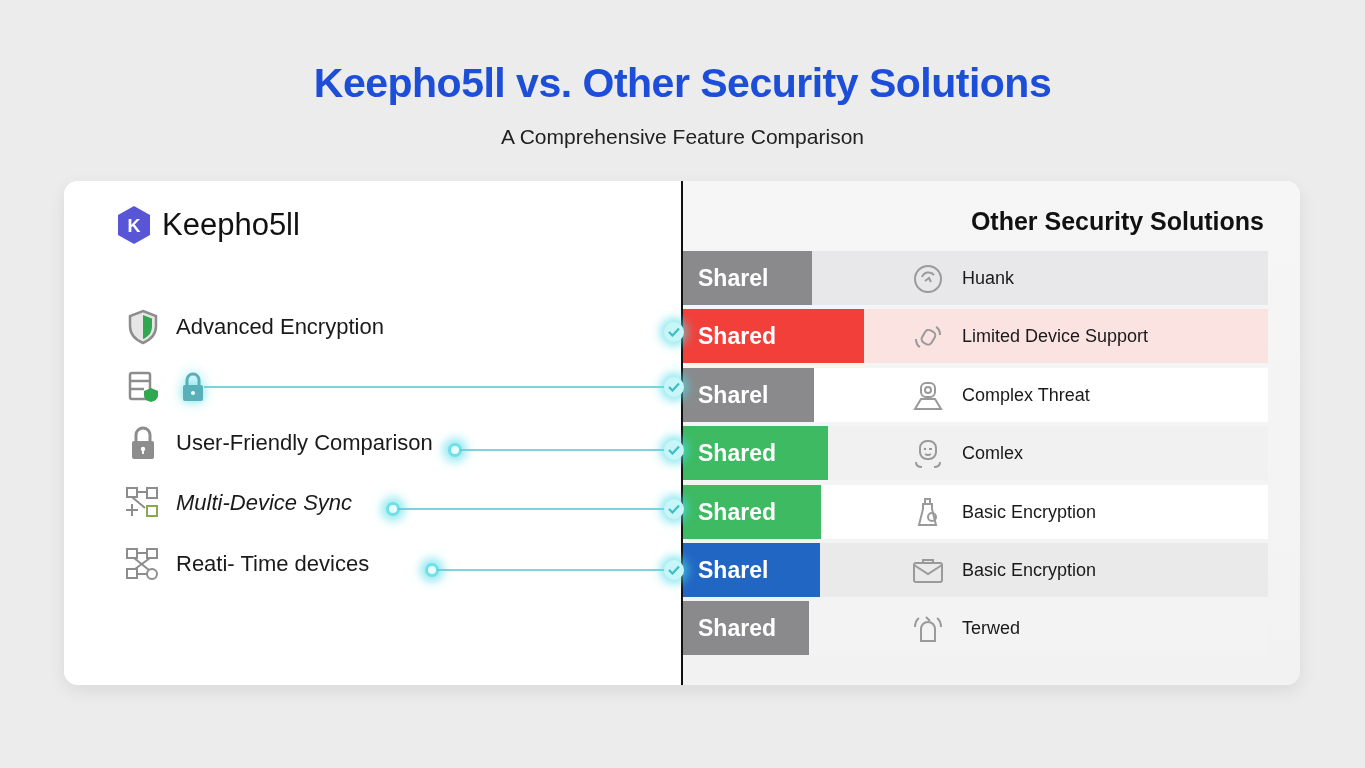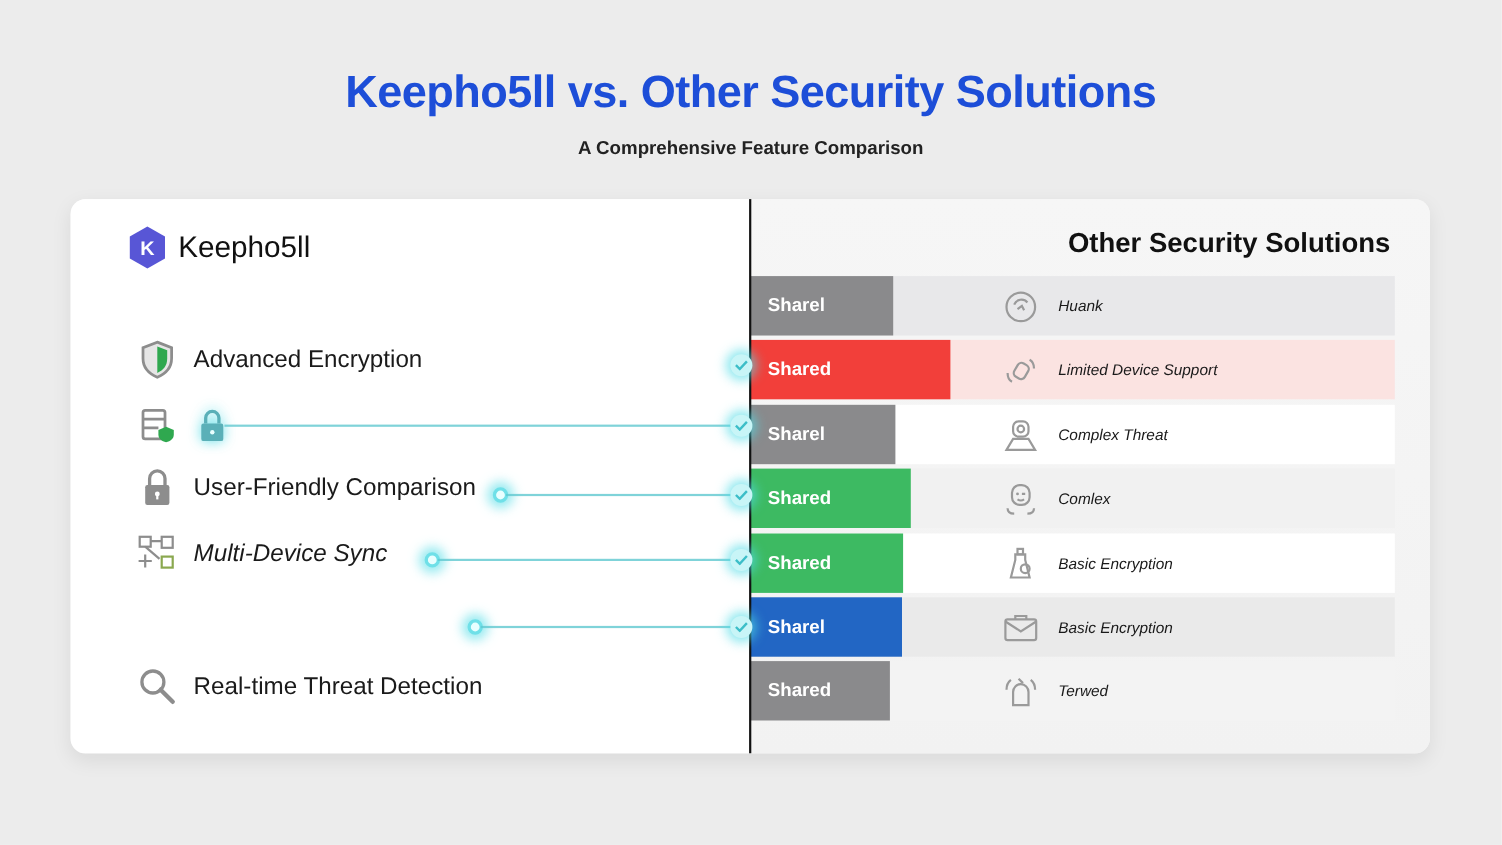--- a/index.html
+++ b/index.html
@@ -10,21 +10,21 @@
     color: #111;
     position: relative;
   }
   .title {
     position: absolute; left: 0; right: 0; top: 60px;
     text-align: center; font-size: 41px; font-weight: 700;
     letter-spacing: -0.5px; color: #1d4ed8;
   }
   .subtitle {
     position: absolute; left: 0; right: 0; top: 125px;
-    text-align: center; font-size: 17px; color: #222; font-weight: bold;
+    text-align: center; font-size: 21px; color: #222;
   }
   .card {
     position: absolute; left: 64px; top: 181px; width: 1236px; height: 504px;
     border-radius: 14px; background: #f4f4f4;
     box-shadow: 0 6px 18px rgba(0,0,0,0.08);
     overflow: hidden;
   }
   .left-panel {
     position: absolute; left: 0; top: 0; width: 617px; height: 100%;
     background: #ffffff;
@@ -33,21 +33,21 @@
     position: absolute; left: 618px; top: 0; right: 0; height: 100%;
     background: linear-gradient(to bottom, #f6f6f6, #f2f2f2);
     text-align: right;
   }
   .divider {
     position: absolute; left: 617px; top: 0; width: 2px; height: 100%;
     background: #111; z-index: 3;
   }
   .brand { position: absolute; left: 52px; top: 24px; display: flex; align-items: center; gap: 10px; }
   .brand-logo { width: 36px; height: 40px; }
-  .brand-name { font-size: 27px; color: #111; }
+  .brand-name { font-size: 31px; color: #111; }
 
   .feature { position: absolute; left: 60px; display: flex; align-items: center; }
   .feature .ficon { width: 38px; height: 38px; display: flex; align-items: center; justify-content: center; }
   .feature .flabel { margin-left: 14px; font-size: 22px; color: #1a1a1a; white-space: nowrap; }
 
   .connector { position: absolute; height: 2px; background: #5fc8cf; opacity: 0.8; z-index: 2; }
   .glow-dot {
     position: absolute; width: 14px; height: 14px; border-radius: 50%;
     background: #e8ffff; border: 3px solid #6fe0e8;
     box-shadow: 0 0 10px 5px rgba(80,220,230,0.6); z-index: 2;
@@ -60,28 +60,28 @@
 
   .right-title {
     position: absolute; right: 36px; top: 26px; font-size: 25px; font-weight: 700; color: #111;
   }
   .row {
     position: absolute; left: 0; width: 586px; height: 54px;
   }
   .row .bar {
     position: absolute; left: 0; top: 0; height: 100%;
     display: flex; align-items: center; padding-left: 16px;
-    font-size: 17px; font-weight: 700; color: #fff;
+    font-size: 23px; font-weight: 700; color: #fff;
   }
   .row .ricon {
     position: absolute; left: 230px; top: 12px; width: 32px; height: 32px;
   }
   .row .rlabel {
     position: absolute; left: 280px; top: 0; height: 100%;
-    display: flex; align-items: center; font-size: 14px; color: #1a1a1a; font-style: italic;
+    display: flex; align-items: center; font-size: 18px; color: #1a1a1a;
   }
 </style>
 </head>
 <body>
 
 <div class="title">Keepho5ll vs. Other Security Solutions</div>
 <div class="subtitle">A Comprehensive Feature Comparison</div>
 
 <div class="card">
 
@@ -142,30 +142,36 @@
             <line x1="12" y1="6" x2="22" y2="6" stroke="#8d8d8d" stroke-width="2"></line>
             <line x1="7" y1="11" x2="20" y2="22" stroke="#8d8d8d" stroke-width="2"></line>
             <rect x="22" y="20" width="10" height="10" fill="none" stroke="#8aa84f" stroke-width="2"></rect>
             <line x1="7" y1="18" x2="7" y2="30" stroke="#8d8d8d" stroke-width="2"></line>
             <line x1="1" y1="24" x2="13" y2="24" stroke="#8d8d8d" stroke-width="2"></line>
           </svg>
       </span>
       <span class="flabel">Multi-Device Sync</span>
     </div>
 
-
-    <div class="feature" style="top:424px;">
-      <span class="ficon">
-        <svg width="36" height="36" viewBox="0 0 36 36">
-            <circle cx="14" cy="14" r="10" fill="none" stroke="#8d8d8d" stroke-width="3"></circle>
-            <line x1="21" y1="21" x2="32" y2="32" stroke="#8d8d8d" stroke-width="4" stroke-linecap="round"></line>
-          </svg>
-      </span>
-      <span class="flabel">Real-time Threat Detection</span>
-    </div>
+    <div class="feature" style="top:364px;">
+      <span class="ficon">
+        <svg width="36" height="34" viewBox="0 0 36 34">
+            <rect x="2" y="2" width="10" height="9" fill="none" stroke="#8d8d8d" stroke-width="2"></rect>
+            <rect x="22" y="2" width="10" height="9" fill="none" stroke="#8d8d8d" stroke-width="2"></rect>
+            <rect x="2" y="22" width="10" height="9" fill="none" stroke="#8d8d8d" stroke-width="2"></rect>
+            <circle cx="27" cy="27" r="5" fill="none" stroke="#8d8d8d" stroke-width="2"></circle>
+            <line x1="12" y1="6" x2="22" y2="6" stroke="#8d8d8d" stroke-width="2"></line>
+            <line x1="9" y1="11" x2="24" y2="23" stroke="#8d8d8d" stroke-width="2"></line>
+            <line x1="25" y1="11" x2="10" y2="22" stroke="#8d8d8d" stroke-width="2"></line>
+            <line x1="12" y1="27" x2="22" y2="27" stroke="#8d8d8d" stroke-width="2"></line>
+          </svg>
+      </span>
+      <span class="flabel">Reati- Time devices</span>
+    </div>
+
 
     <div class="connector" style="left:140px; top:205px; width:470px;"></div>
     <div class="glow-dot" style="left:384px; top:262px;"></div>
     <div class="connector" style="left:396px; top:268px; width:214px;"></div>
     <div class="glow-dot" style="left:322px; top:321px;"></div>
     <div class="connector" style="left:334px; top:327px; width:276px;"></div>
     <div class="glow-dot" style="left:361px; top:382px;"></div>
     <div class="connector" style="left:373px; top:388px; width:237px;"></div>
   </div>
 

